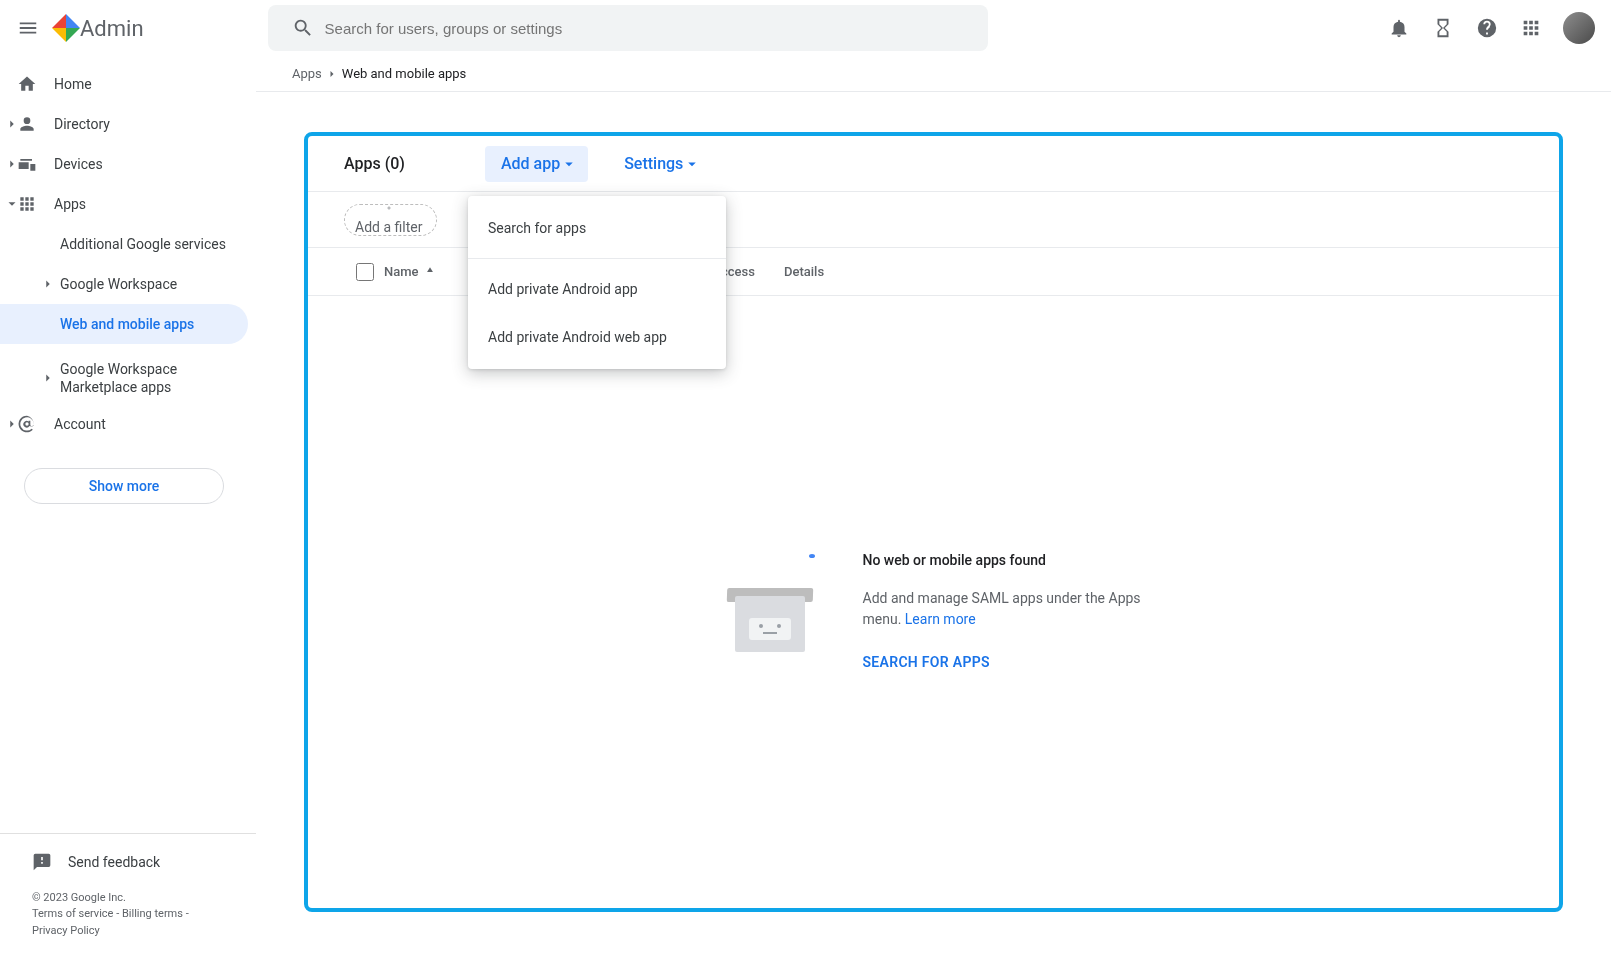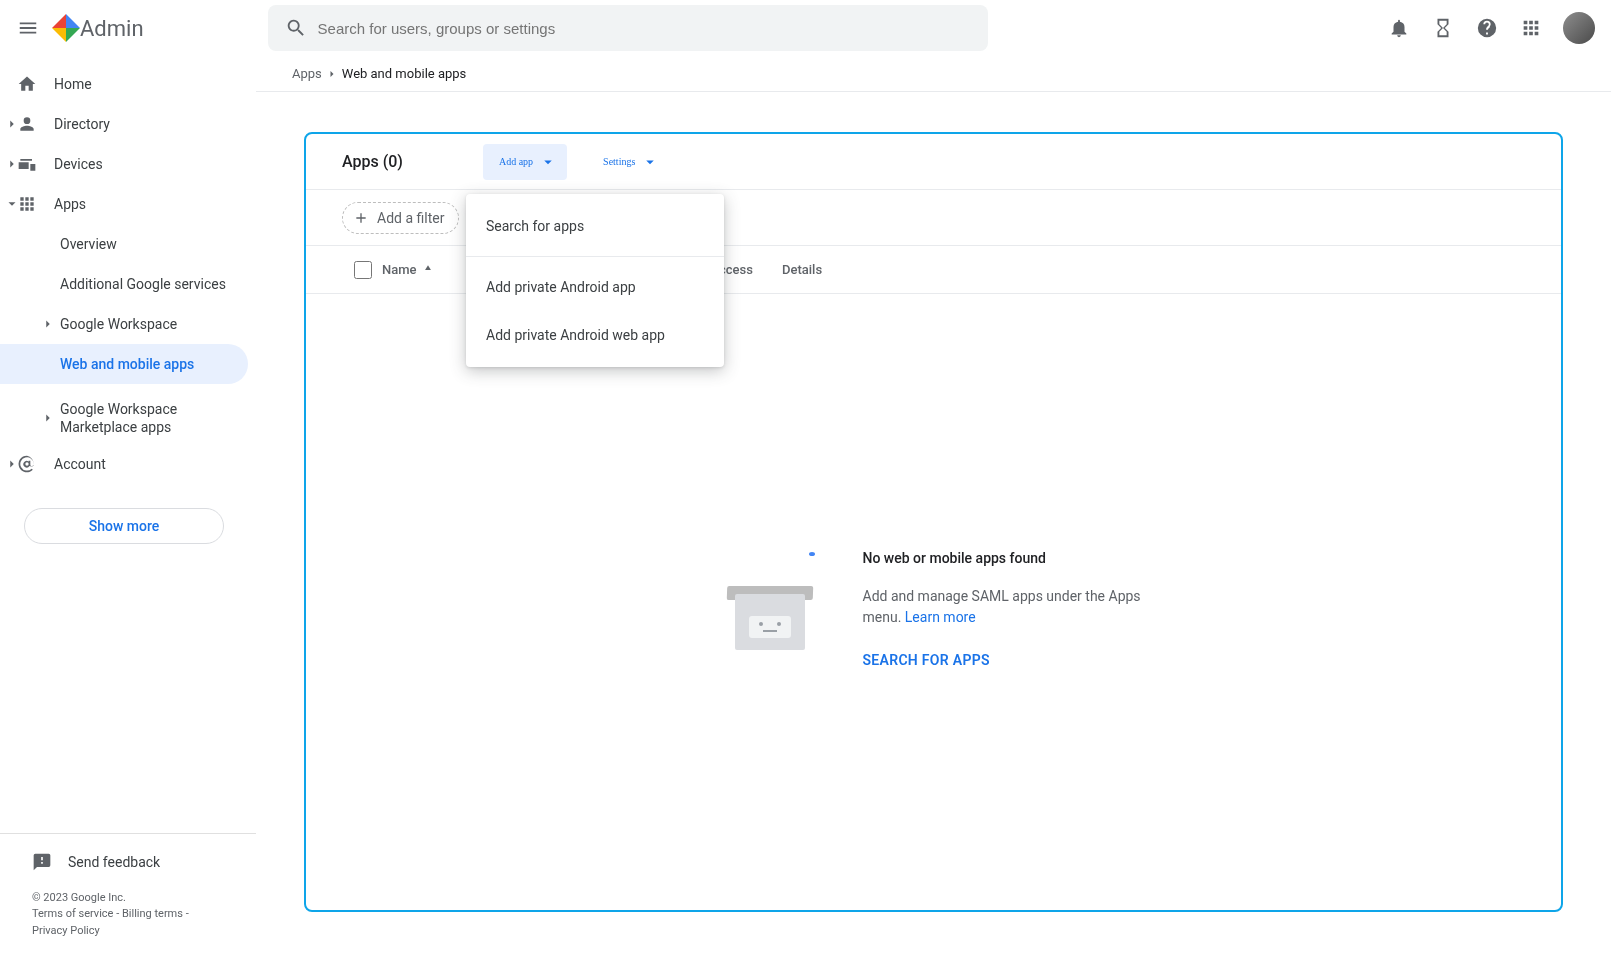--- a/index.html
+++ b/index.html
@@ -45,21 +45,21 @@
     font-weight: 400;
   }
   .searchbar {
     flex-shrink: 0;
     width: 720px;
     height: 46px;
     background: #f1f3f4;
     border-radius: 8px;
     display: flex;
     align-items: center;
-    padding: 0 8px;
+    padding: 0 15px;
     margin-left: 100px;
   }
   .searchbar .icon-btn { width: 40px; height: 40px; }
   .searchbar input {
     flex: 1;
     border: none;
     background: transparent;
     font-size: 15px;
     color: #3c4043;
     outline: none;
@@ -171,47 +171,45 @@
   .breadcrumbs .crumb { cursor: pointer; }
   .breadcrumbs .crumb.current { color: #202124; }
   .breadcrumbs svg { width: 12px; height: 12px; fill: #5f6368; }
   .content {
     flex: 1;
     padding: 40px 48px;
     background: #fff;
     overflow: auto;
   }
   .card {
-    border: 2px solid #0ea5e9;
+    border: 4px solid #0ea5e9;
     border-radius: 8px;
     background: #fff;
     min-height: 780px;
     position: relative;
   }
   .card-header {
     height: 56px;
     display: flex;
     align-items: center;
     padding: 0 36px;
     border-bottom: 1px solid #e8eaed;
     gap: 20px;
   }
   .card-title { font-size: 16px; font-weight: 500; color: #202124; }
   .dropdown-btn {
     height: 36px;
     display: flex;
     align-items: center;
     padding: 0 10px 0 16px;
-    gap: 6px;
     color: #1a73e8;
     font-weight: 500;
     border-radius: 4px;
     cursor: pointer;
-    font-size: 10px;
-    font-family: Liberation Serif, serif;
+    font-size: 16px;
   }
   .dropdown-btn.primary-hover { background: #e8f0fe; }
   .dropdown-btn svg { width: 18px; height: 18px; fill: currentColor; }
   .filter-row {
     height: 56px;
     display: flex;
     align-items: center;
     padding: 0 36px;
     border-bottom: 1px solid #e8eaed;
   }
@@ -219,20 +217,21 @@
     height: 32px;
     padding: 0 14px 0 10px;
     display: flex;
     align-items: center;
     gap: 8px;
     border: 1px dashed #bdbdbd;
     border-radius: 16px;
     color: #5f6368;
     cursor: pointer;
     font-size: 14px;
+    flex-direction: column;
   }
   .filter-chip svg { width: 16px; height: 16px; fill: #5f6368; }
   .table-head {
     height: 48px;
     display: flex;
     align-items: center;
     padding: 0 36px;
     border-bottom: 1px solid #e8eaed;
     font-size: 13px;
     color: #5f6368;
@@ -418,23 +417,20 @@
         </svg>
       </span>
     <span class="nav-icon">
         <svg viewBox="0 0 24 24">
           <path d="M4 4h4v4H4V4zm6 0h4v4h-4V4zm6 0h4v4h-4V4zM4 10h4v4H4v-4zm6 0h4v4h-4v-4zm6 0h4v4h-4v-4zM4 16h4v4H4v-4zm6 0h4v4h-4v-4zm6 0h4v4h-4v-4z"></path>
         </svg>
       </span>
     <span>Apps</span>
   </div>
 
-  <div class="nav-item sub">
-    <span>Overview</span>
-  </div>
   <div class="nav-item sub">
     <span>Additional Google services</span>
   </div>
   <div class="nav-item sub">
     <span class="chev">
         <svg viewBox="0 0 24 24">
           <path d="M9 6l6 6-6 6z"></path>
         </svg>
       </span>
     <span>Google Workspace</span>

